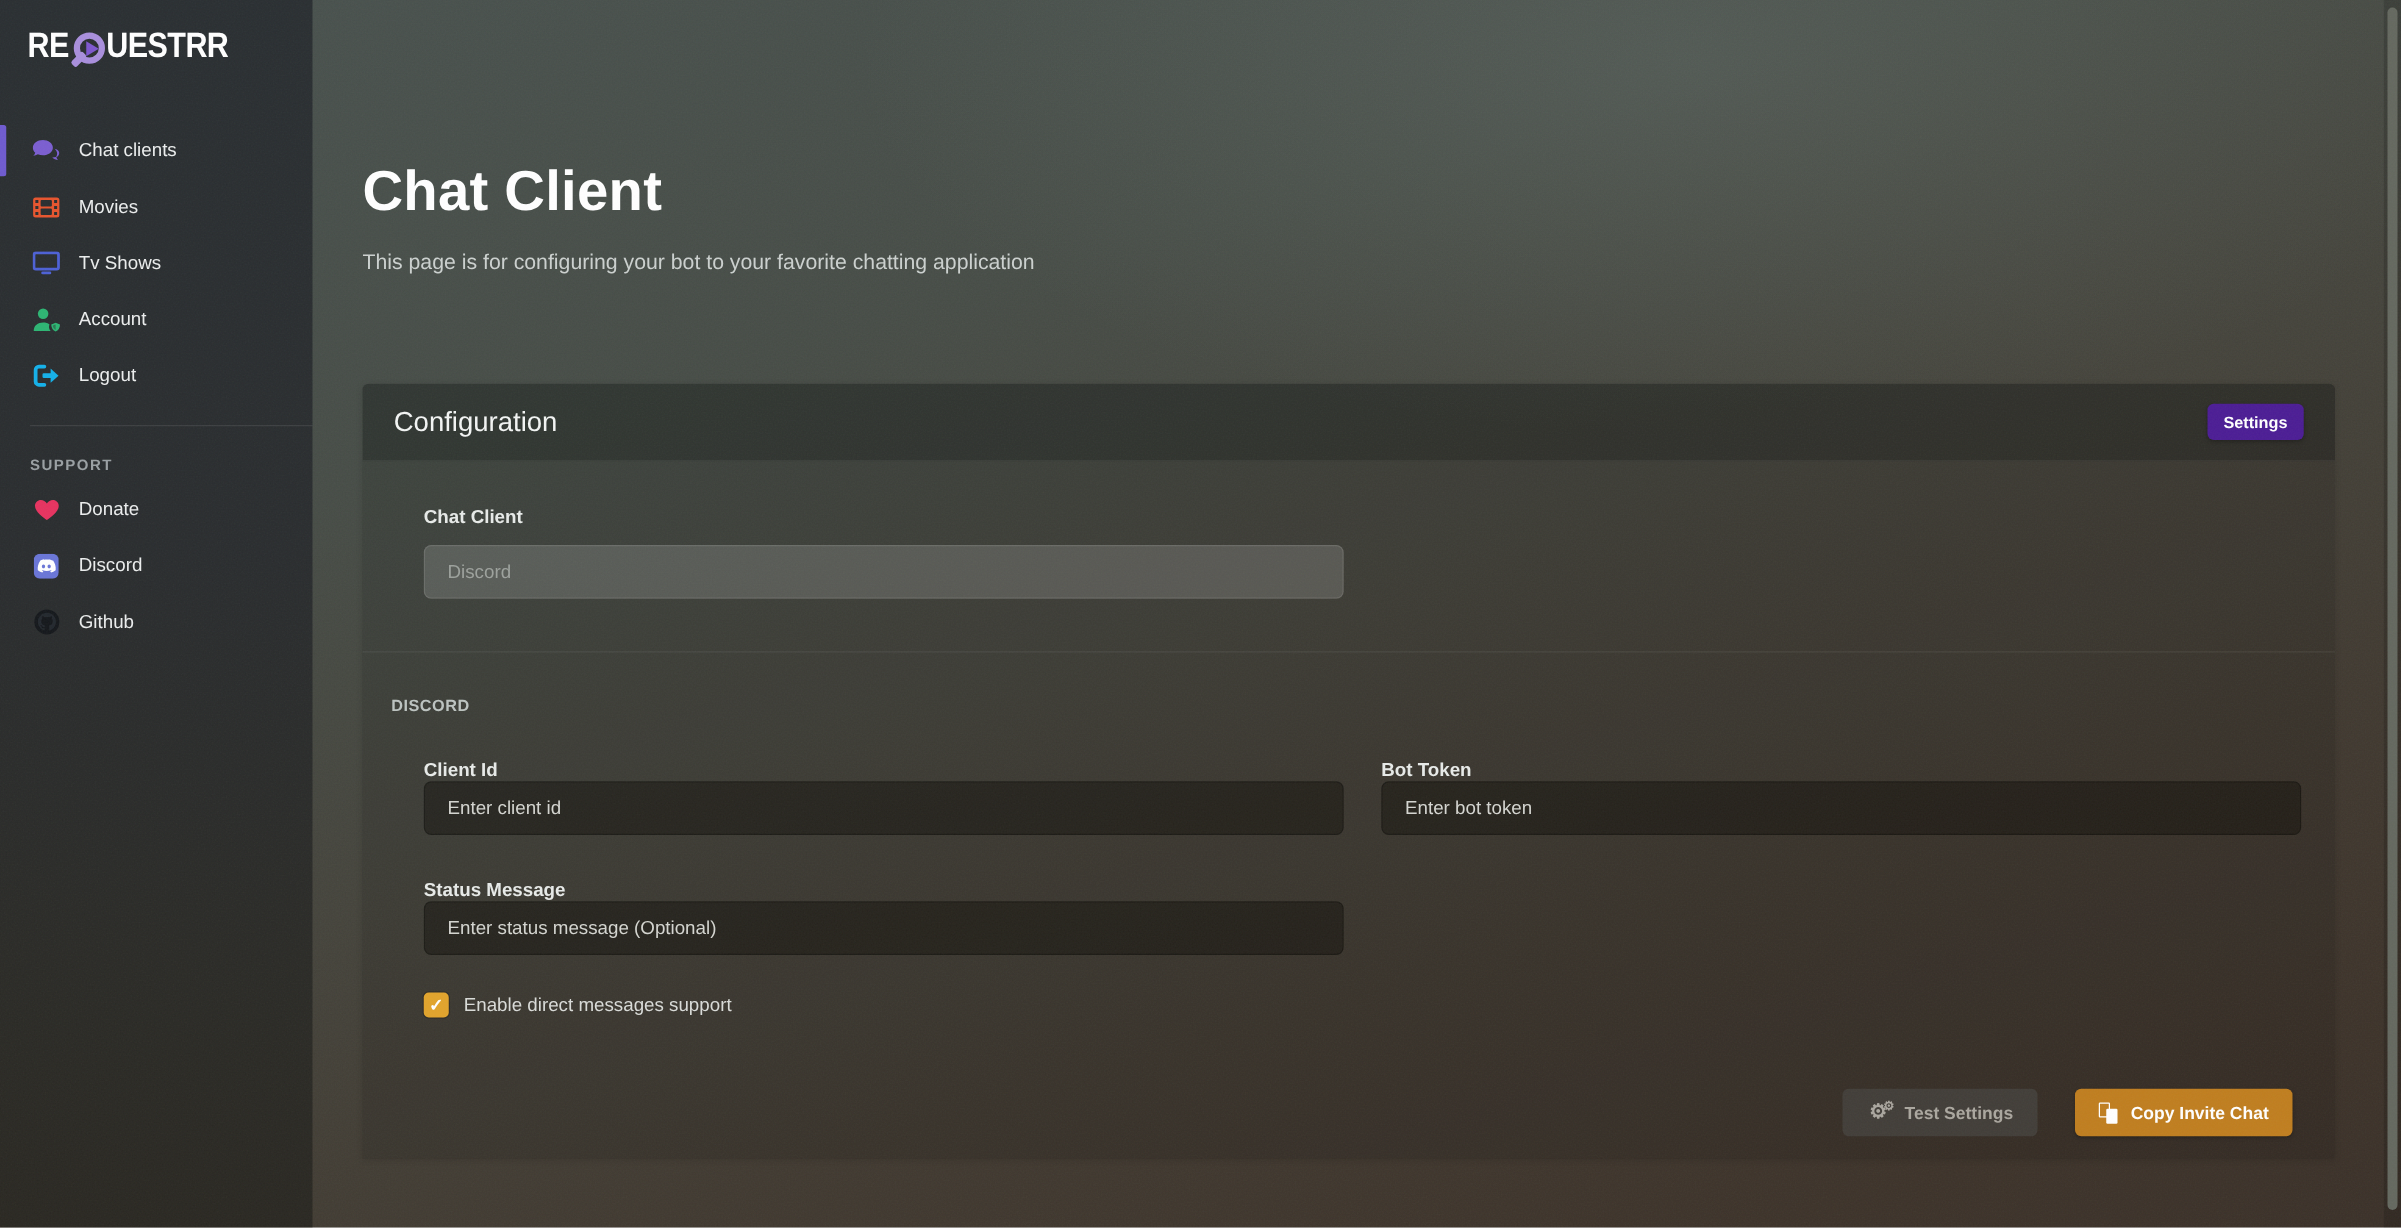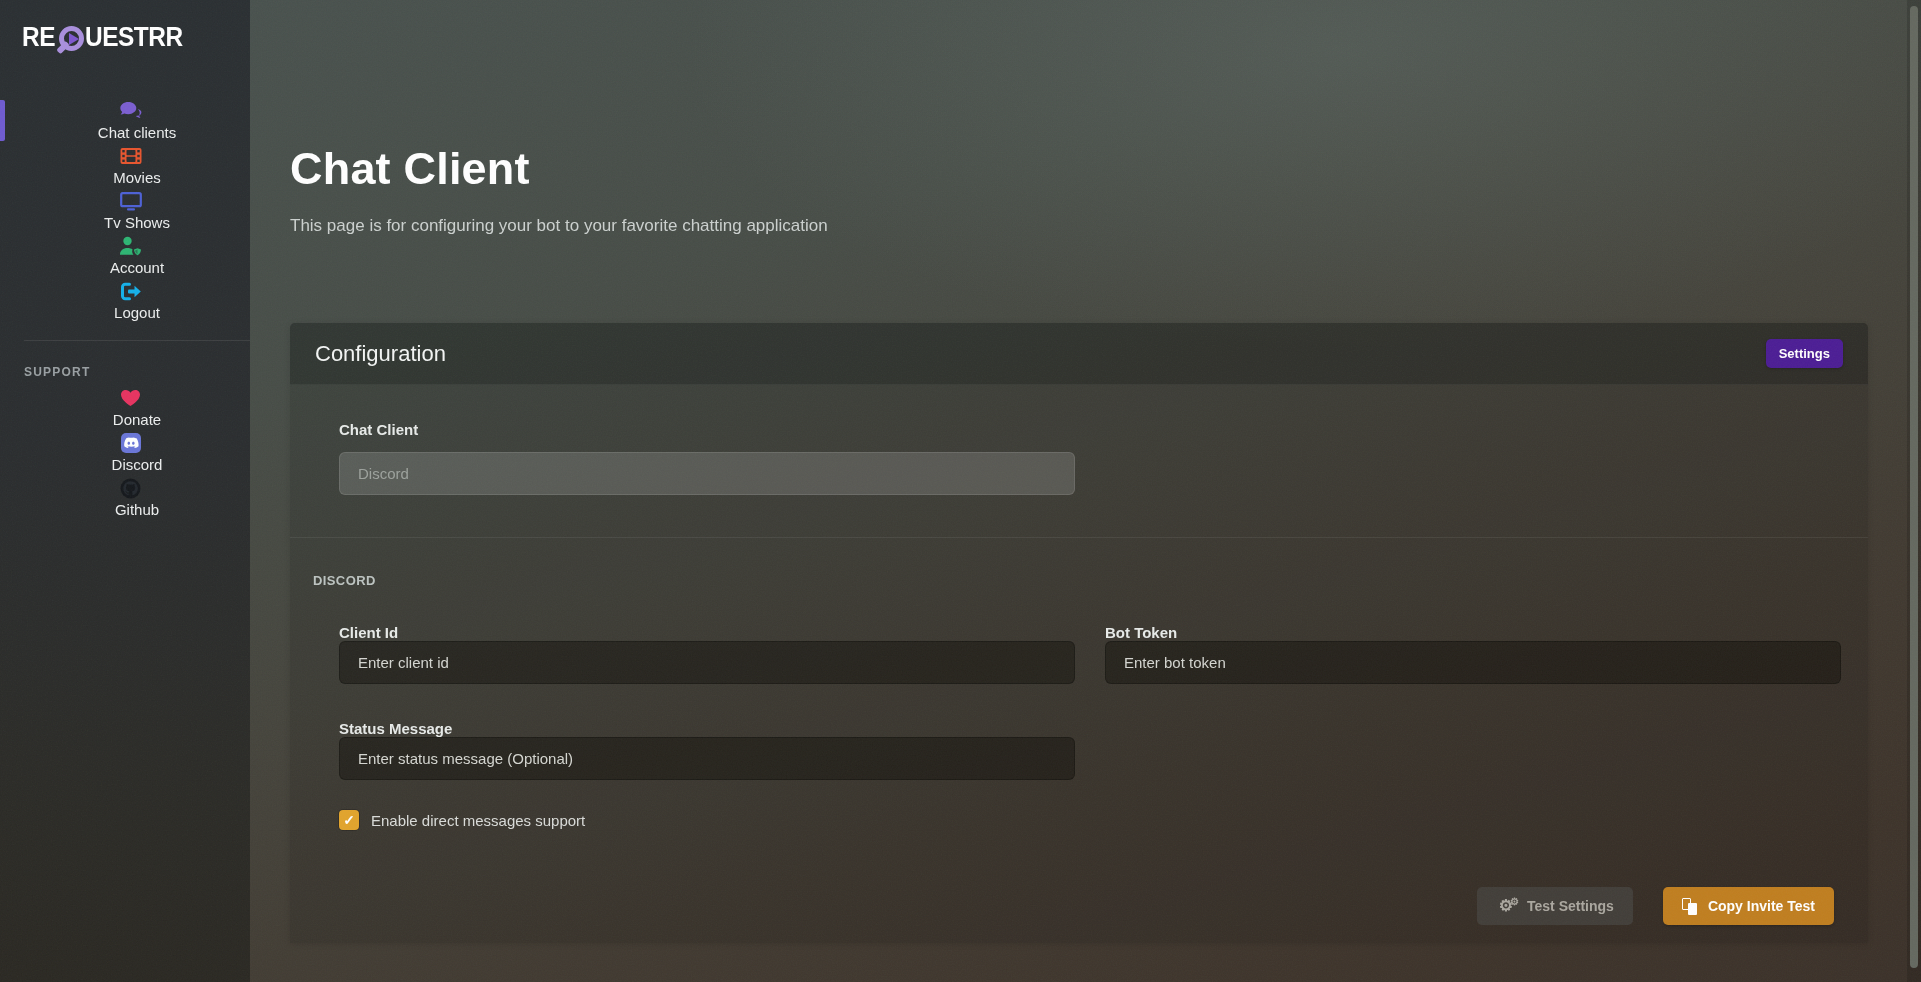--- a/index.html
+++ b/index.html
@@ -21,29 +21,29 @@
           font-size:26px; font-weight:bold; letter-spacing:-0.5px; }
   .logo-text { transform:scale(0.94,1.08); transform-origin:left center; }
   .logo-q { display:inline-block; width:25px; height:25px; border:5px solid #a98fdd; border-radius:50%;
             position:relative; margin:0 1px 0 2px; top:2px; }
   .logo-q::before { content:""; position:absolute; left:5px; top:2px; width:0; height:0;
             border-left:10px solid #7e57cf; border-top:6px solid transparent; border-bottom:6px solid transparent; }
   .logo-q::after { content:""; position:absolute; width:6px; height:13px; background:#a98fdd;
             left:-4px; bottom:-8px; transform:rotate(45deg); border-radius:2px; }
 
   .nav { margin-top:36px; }
-  .nav-item { display:flex; align-items:center; height:45px; padding-left:24px; position:relative; cursor:pointer;flex-direction:column; }
+  .nav-item { display:flex; align-items:center; height:45px; padding-left:24px; position:relative; cursor:pointer; }
   .nav-item .bar { position:absolute; left:0; top:2px; bottom:2px; width:5px; background:#6f5bd0; border-radius:0 2px 2px 0; }
   .nav-icon { width:26px; height:22px; display:flex; align-items:center; justify-content:center; margin-right:13px; flex:0 0 26px; }
   .nav-label { color:#eceeee; font-size:15px; }
   .side-divider { border:0; border-top:1px solid rgba(255,255,255,0.09); margin:17px 0 0 24px; }
   .support-header { margin:24px 0 6px 24px; color:#9aa0a3; font-size:12px; font-weight:bold; letter-spacing:1.2px; }
 
   
-  .main { flex:1; padding:16px 53px 0 40px; position:relative; }
+  .main { flex:1; padding:0 53px 0 40px; position:relative; }
   .page-title { margin-top:126px; font-size:45px; line-height:53px; font-weight:bold; color:#ffffff; letter-spacing:0.2px; }
   .page-subtitle { margin-top:21px; font-size:17px; color:#ccd1cf; }
 
   .card { margin-top:87px; border-radius:5px 5px 0 0; overflow:hidden; min-height:620px;
           background:rgba(8,10,10,0.13); box-shadow:0 1px 6px rgba(0,0,0,0.12); }
   .card-header { height:62px; display:flex; align-items:center; justify-content:space-between;
           padding:0 25px; background:rgba(5,7,7,0.22); border-bottom:1px solid rgba(255,255,255,0.05); }
   .card-title { font-size:22px; font-weight:normal; color:#f3f5f4; }
   .btn { border:0; border-radius:5px; cursor:pointer; font-family:"Liberation Sans",sans-serif; }
   .btn-settings { background:#4c1d95; color:#fff; font-size:13px; font-weight:bold; padding:7px 13px;
@@ -251,21 +251,21 @@
           <span class="cogs">
             <span>⚙</span><span class="g2">⚙</span>
           </span>
           <span>Test Settings</span>
         </button>
         <button class="btn btn-footer btn-copy">
           <span class="copy-icon">
             <span class="back"></span>
               <span class="front"></span>
           </span>
-          <span>Copy Invite Test</span>
+          <span>Copy Invite Chat</span>
         </button>
       </div>
     </div>
   </section>
 </main>
 
 <div class="scroll-track">
   <div class="scroll-thumb"></div>
 </div>
 

